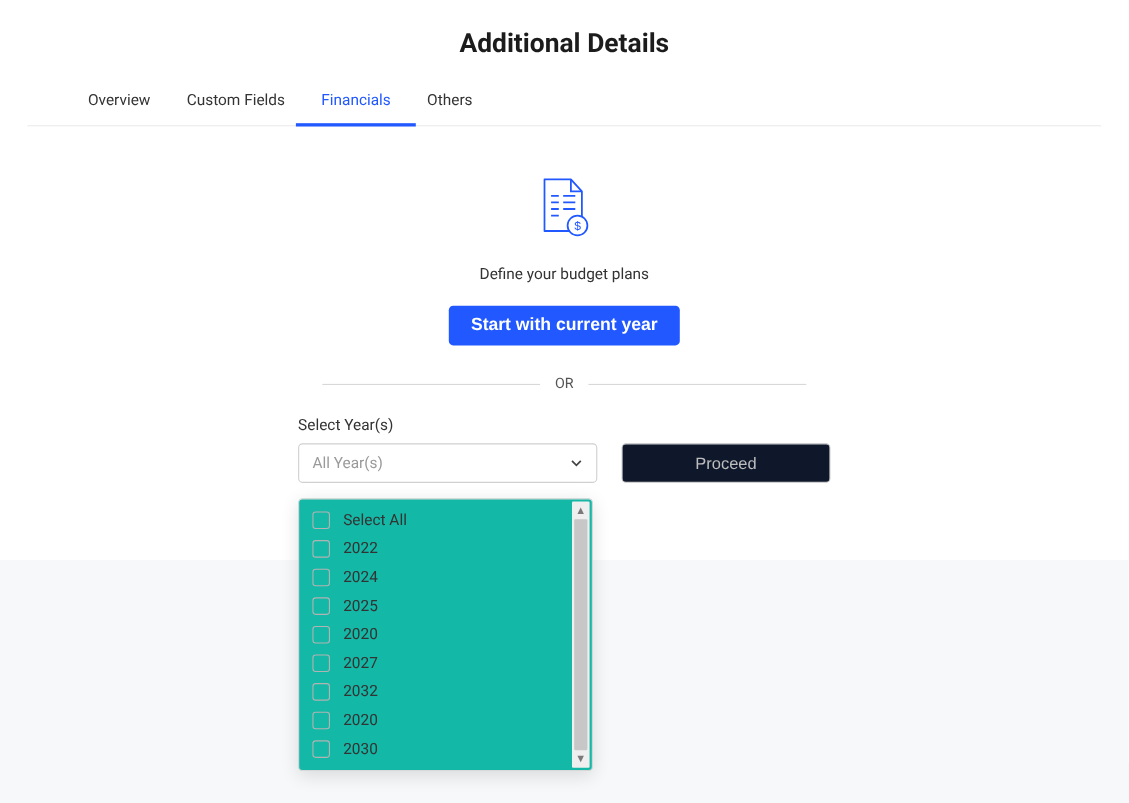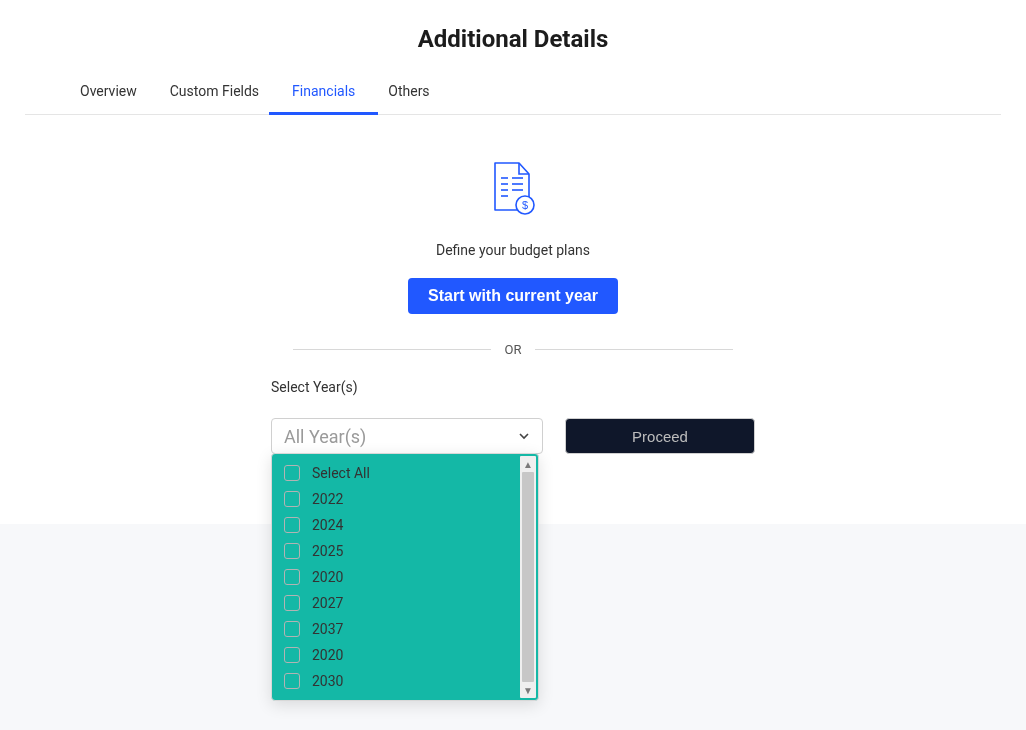--- a/index.html
+++ b/index.html
@@ -72,34 +72,34 @@
     margin:28px auto 22px;
   }
   .or-line { flex:1; height:1px; background:#d8d8d8; }
   .or-text { font-size:13px; color:#555; padding:0 14px; }
   .controls-row {
     display:flex;
     gap:22px;
     align-items:flex-end;
   }
   .control-col { display:flex; flex-direction:column; position:relative; }
-  .control-label { font-size:14px; color:#333; margin-bottom:23px; }
+  .control-label { font-size:14px; color:#333; margin-bottom:8px; }
   .select-box {
     width:272px;
     height:36px;
     border:1px solid #d0d0d0;
     border-radius:4px;
     display:flex;
     align-items:center;
     justify-content:space-between;
     padding:0 12px;
     cursor:pointer;
     background:#fff;
   }
-  .select-placeholder { font-size:18px; color:#9a9a9a; }
+  .select-placeholder { font-size:14px; color:#9a9a9a; }
   .chev { color:#444; }
   .proceed-btn {
     width:190px;
     height:36px;
     background:#0f172a;
     border:1px solid #d0d0d0;
     border-radius:4px;
     font-size:15px;
     color:#bdbdbd;
     cursor:default;
@@ -245,21 +245,21 @@
           <div class="option">
               <span class="chk"></span>
               <span>2020</span>
             </div>
           <div class="option">
               <span class="chk"></span>
               <span>2027</span>
             </div>
           <div class="option">
               <span class="chk"></span>
-              <span>2037</span>
+              <span>2032</span>
             </div>
           <div class="option">
               <span class="chk"></span>
               <span>2020</span>
             </div>
           <div class="option">
               <span class="chk"></span>
               <span>2030</span>
             </div>
         </div>

